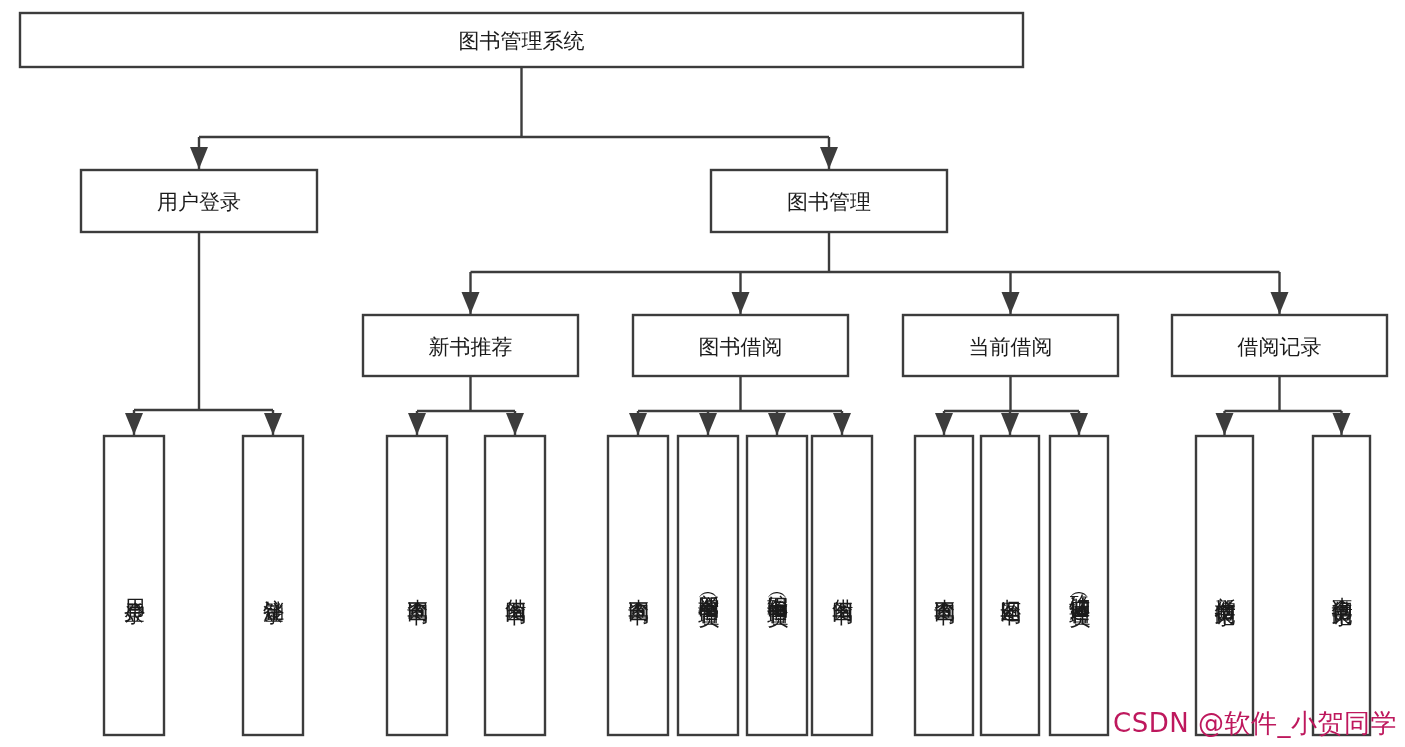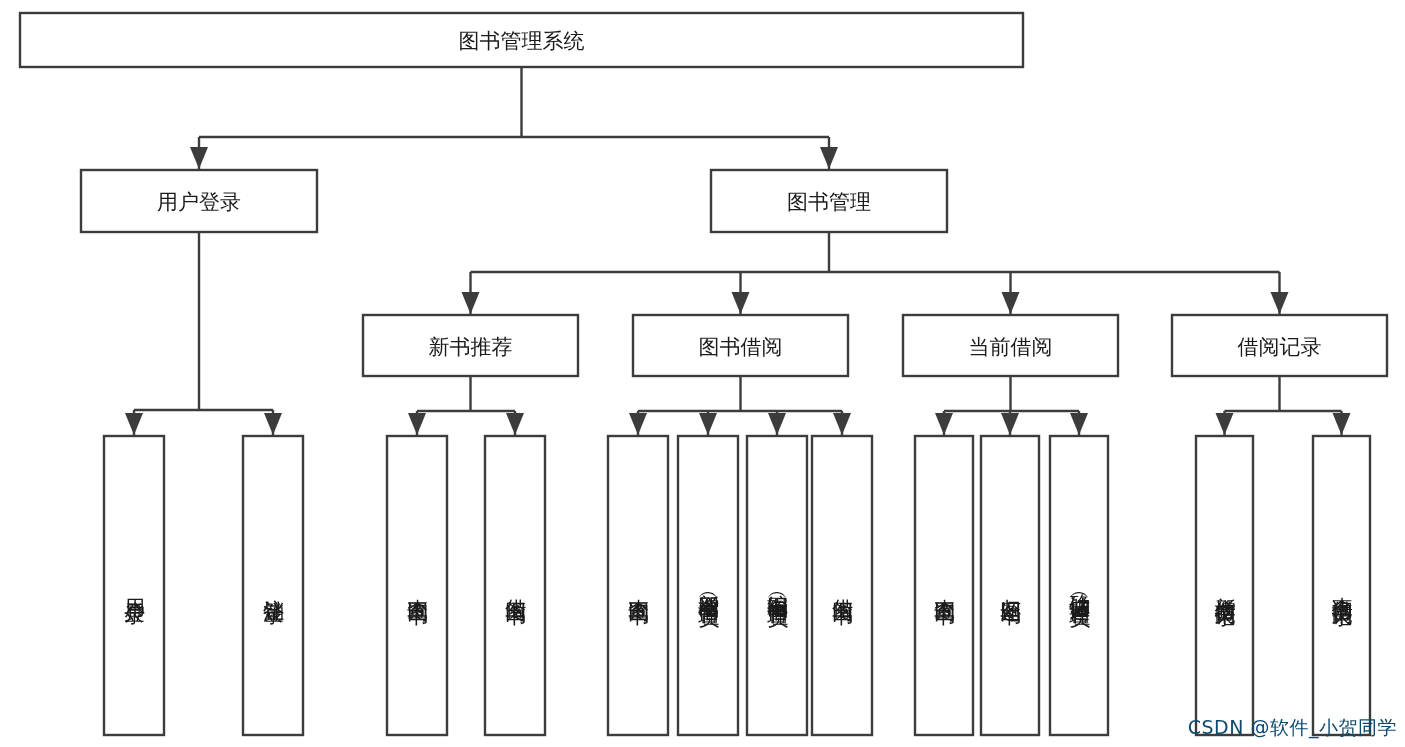--- a/index.html
+++ b/index.html
@@ -65,22 +65,22 @@
     justify-content: center;
     text-align: center;
     white-space: nowrap;
     pointer-events: none;
   }
   .watermark {
     position: absolute;
     right: 8px;
     bottom: 6px;
     font-family: "DejaVu Sans", "Liberation Sans", sans-serif;
-    font-size: 19px;
-    color: #0c4a6e;
+    font-size: 26px;
+    color: #be185d;
     white-space: nowrap;
     letter-spacing: 0.5px;
   }
 </style>
 </head>
 <body>
 
 <div id="diagram-root">
 
   <svg class="flow" viewBox="0 0 1405 747">

